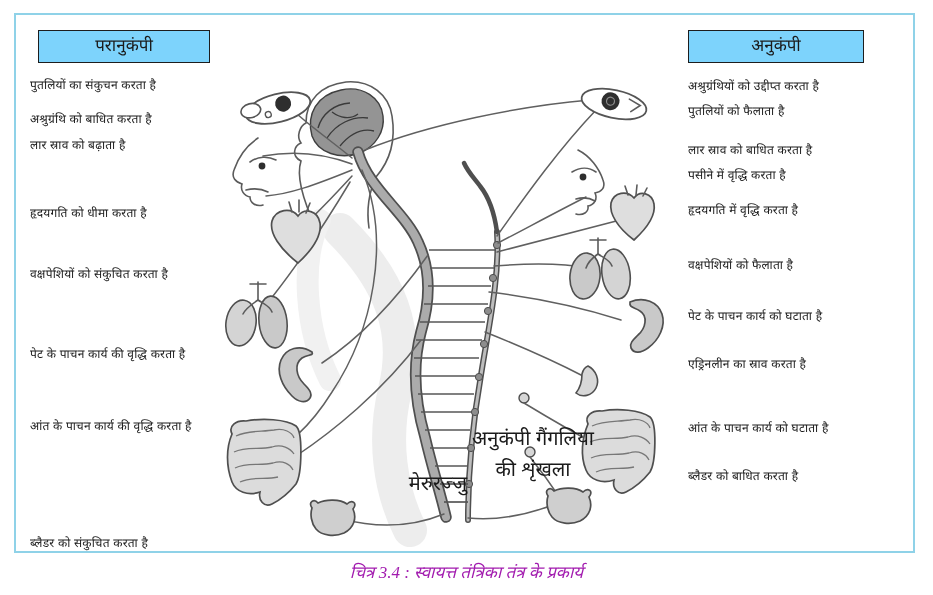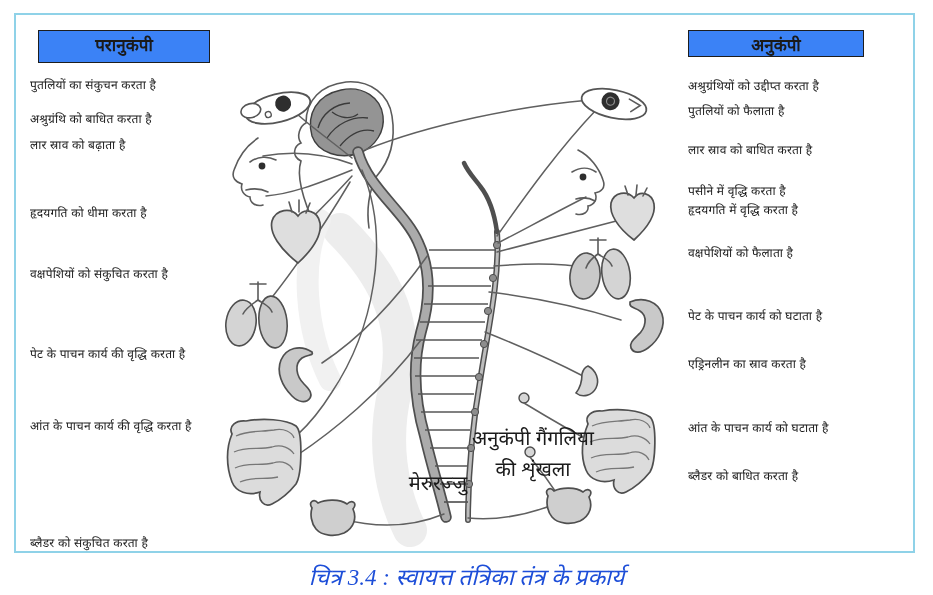--- a/index.html
+++ b/index.html
@@ -5,38 +5,38 @@
   html,body{margin:0;padding:0;}
   body{
     width:933px;height:595px;position:relative;background:#ffffff;
     font-family:"Liberation Sans", sans-serif;color:#1a1a1a;overflow:hidden;
   }
   .frame{
     position:absolute;left:14px;top:13px;width:901px;height:540px;
     border:2px solid #8fd2e8;background:#ffffff;box-sizing:border-box;
   }
   .header-box{
-    position:absolute;border:1.6px solid #1d1d1d;background:#3b82f6;
-    font-weight:bold;font-size:17px;text-align:center;line-height:30px;
+    position:absolute;border:1.6px solid #1d1d1d;background:#7dd3fc;
+    font-weight:normal;font-size:17px;text-align:center;line-height:30px;
     box-sizing:border-box;
   }
   .hb-left{left:38px;top:30px;width:172px;height:33px;}
-  .hb-right{left:688px;top:30px;width:176px;height:27px;text-align:center;}
+  .hb-right{left:688px;top:30px;width:176px;height:33px;text-align:center;}
   .l-item,.r-item{
     position:absolute;font-size:12px;line-height:1.62;letter-spacing:0.2px;
   }
   .l-item{left:30px;width:208px;}
   .r-item{left:688px;width:232px;}
   .c-label{
     position:absolute;font-size:20px;line-height:1.55;text-align:center;
   }
   .caption{
     position:absolute;left:0;top:560px;width:933px;text-align:center;
-    font-family:"Liberation Serif", serif;font-style:italic;font-size:23px;
-    color:#1d4ed8;
+    font-family:"Liberation Serif", serif;font-style:italic;font-size:17px;
+    color:#a21caf;
   }
   svg{position:absolute;left:0;top:0;}
   .sk{stroke:#5b5b5b;stroke-width:1.6;fill:none;stroke-linecap:round;}
   .nerve{stroke:#606060;stroke-width:1.5;fill:none;stroke-linecap:round;}
   .rung{stroke:#565656;stroke-width:1.7;}
 </style>
 </head>
 <body>
 
 <div class="frame"></div>
@@ -49,23 +49,23 @@
 <div class="l-item" style="top:136px">लार स्राव को बढ़ाता है</div>
 <div class="l-item" style="top:204px">हृदयगति को धीमा करता है</div>
 <div class="l-item" style="top:265px">वक्षपेशियों को संकुचित करता है</div>
 <div class="l-item" style="top:345px">पेट के पाचन कार्य की वृद्धि करता है</div>
 <div class="l-item" style="top:417px">आंत के पाचन कार्य की वृद्धि करता है</div>
 <div class="l-item" style="top:534px">ब्लैडर को संकुचित करता है</div>
 
 <div class="r-item" style="top:77px">अश्रुग्रंथियों को उद्दीप्त करता है</div>
 <div class="r-item" style="top:102px">पुतलियों को फैलाता है</div>
 <div class="r-item" style="top:141px">लार स्राव को बाधित करता है</div>
-<div class="r-item" style="top:182px">पसीने में वृद्धि करता है</div>
+<div class="r-item" style="top:166px">पसीने में वृद्धि करता है</div>
 <div class="r-item" style="top:201px">हृदयगति में वृद्धि करता है</div>
-<div class="r-item" style="top:244px">वक्षपेशियों को फैलाता है</div>
+<div class="r-item" style="top:256px">वक्षपेशियों को फैलाता है</div>
 <div class="r-item" style="top:307px">पेट के पाचन कार्य को घटाता है</div>
 <div class="r-item" style="top:355px">एड्रिनलीन का स्राव करता है</div>
 <div class="r-item" style="top:419px">आंत के पाचन कार्य को घटाता है</div>
 <div class="r-item" style="top:467px">ब्लैडर को बाधित करता है</div>
 
 <svg width="933" height="595" viewBox="0 0 933 595" aria-hidden="true">
 
   <path d="M 340,230 C 390,280 410,330 395,390 C 383,440 390,490 410,530" stroke="#ededed" stroke-width="34" fill="none" stroke-linecap="round"></path>
   <path d="M 320,220 C 300,260 305,330 330,380" stroke="#f1f1f1" stroke-width="22" fill="none" stroke-linecap="round"></path>
 

